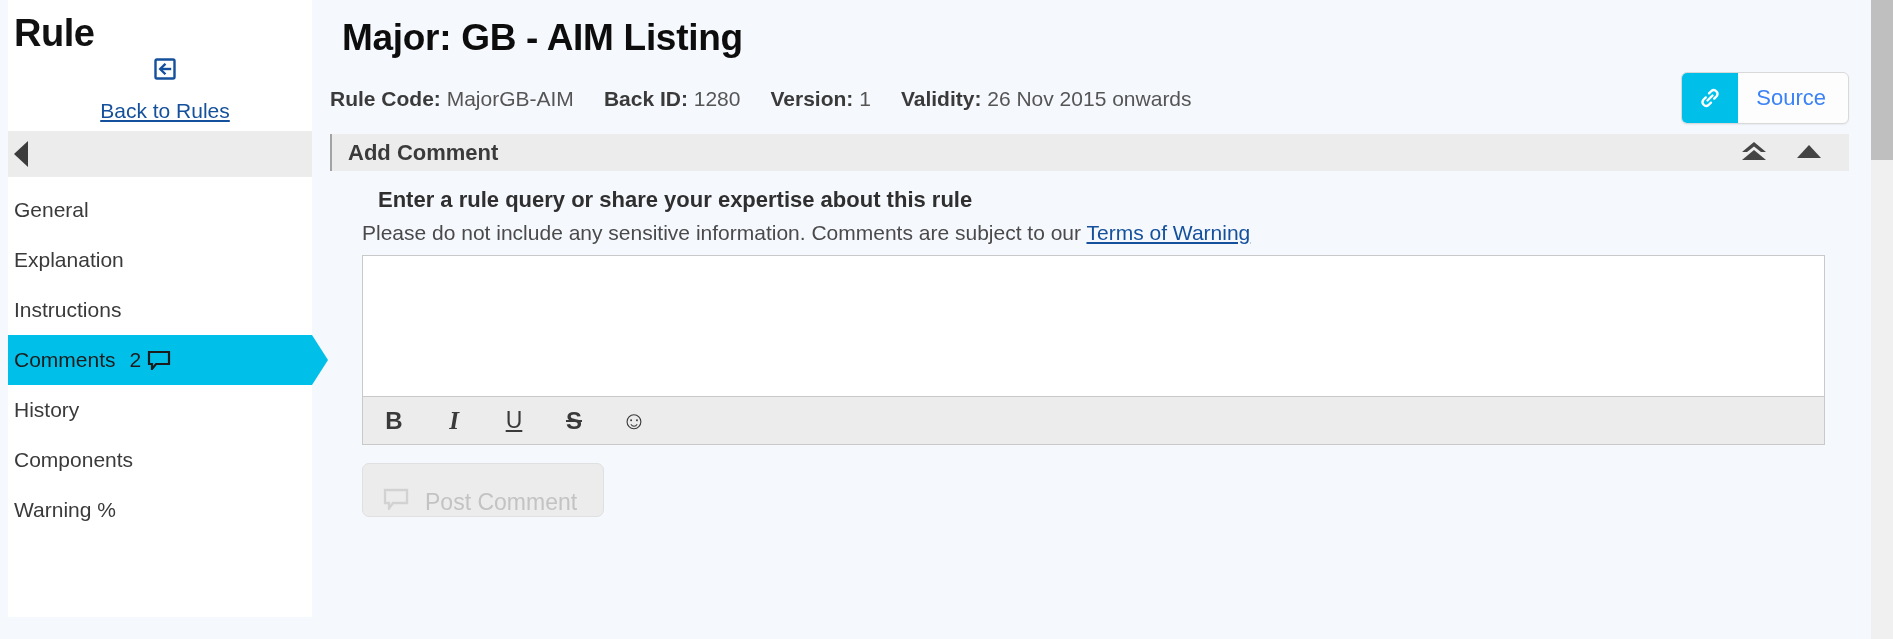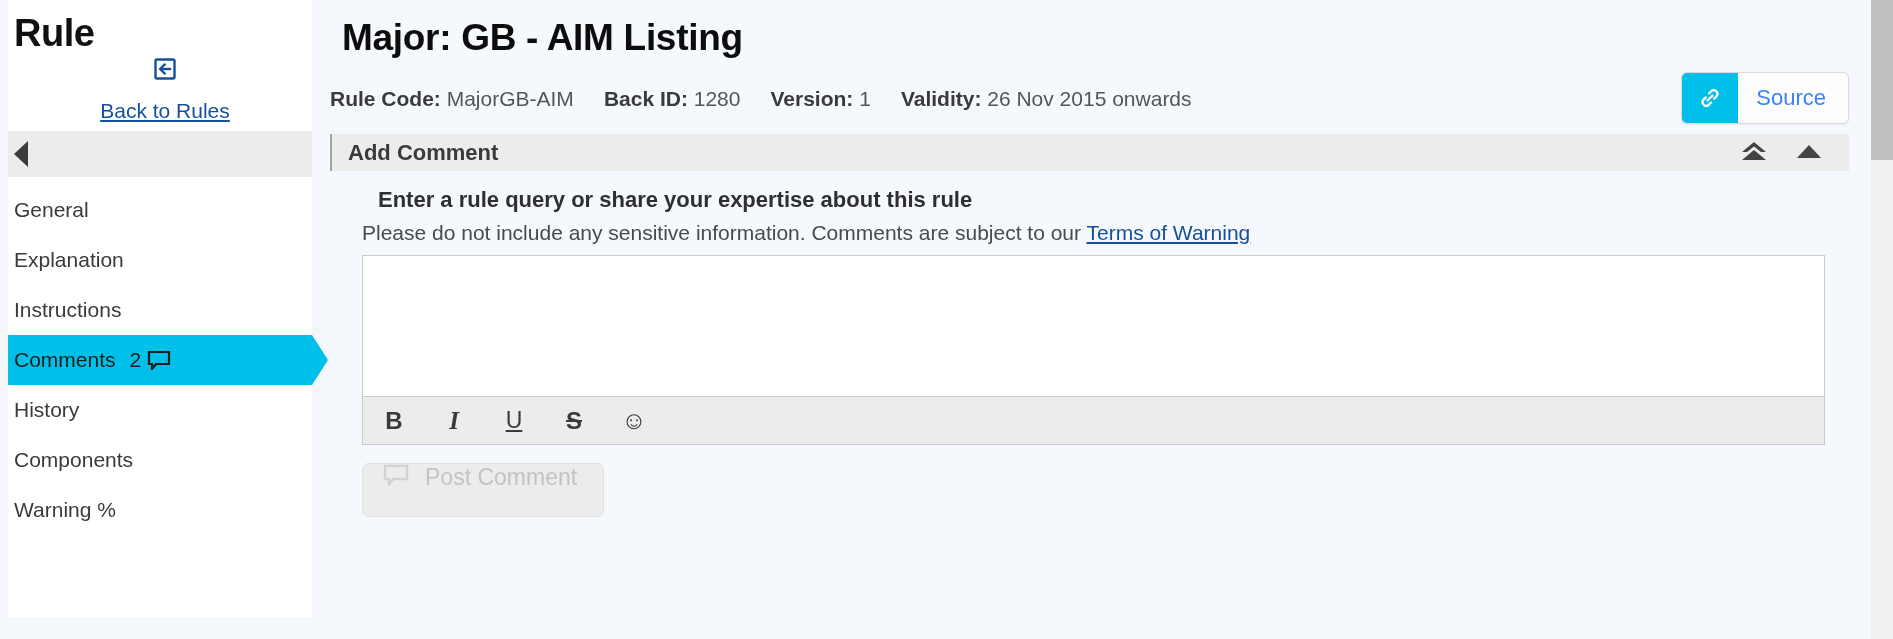--- a/index.html
+++ b/index.html
@@ -287,21 +287,21 @@
   .tb-i { font-style: italic; font-weight: 700; font-family: "Liberation Serif", serif; }
   .tb-u { text-decoration: underline; font-family: "Liberation Sans", sans-serif; font-size: 23px;}
   .tb-s { text-decoration: line-through; font-weight: 700; font-family: "Liberation Sans", sans-serif; font-size: 24px;}
 
   .post-row {
     margin-top: 18px;
     padding-bottom: 20px;
   }
   .post-btn {
     display: inline-flex;
-    align-items: flex-start;
+    align-items: flex-end;
     gap: 16px;
     height: 54px;
     padding: 0 26px 0 20px;
     background: #ececec;
     border: 1px solid #e0e0e0;
     border-radius: 7px;
     color: #c3c3c3;
     font-size: 23px;
     font-family: "Liberation Sans", sans-serif;
     cursor: default;

